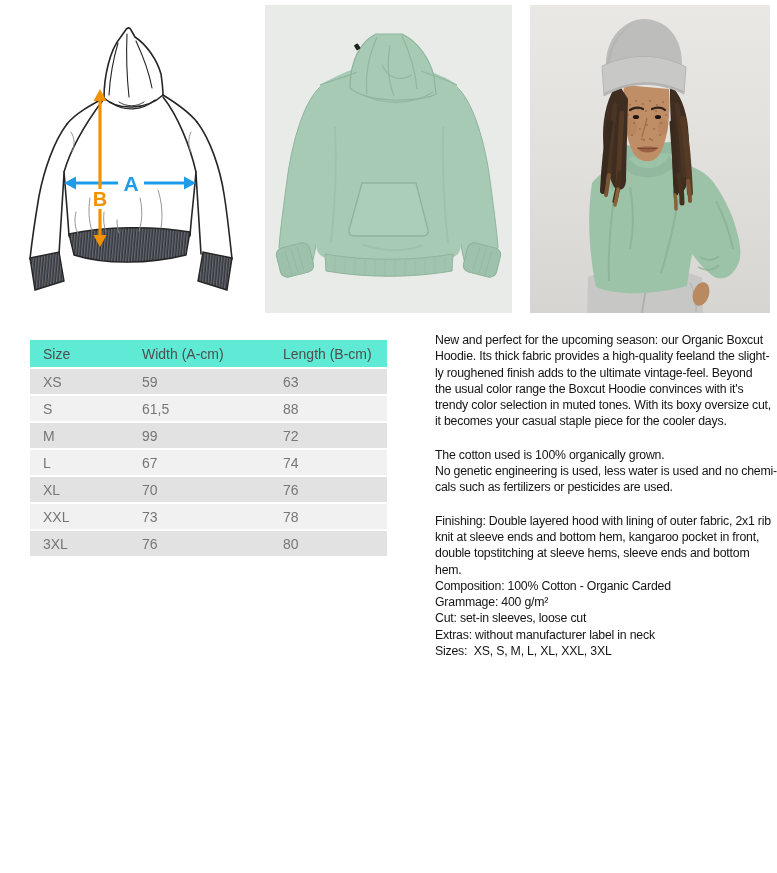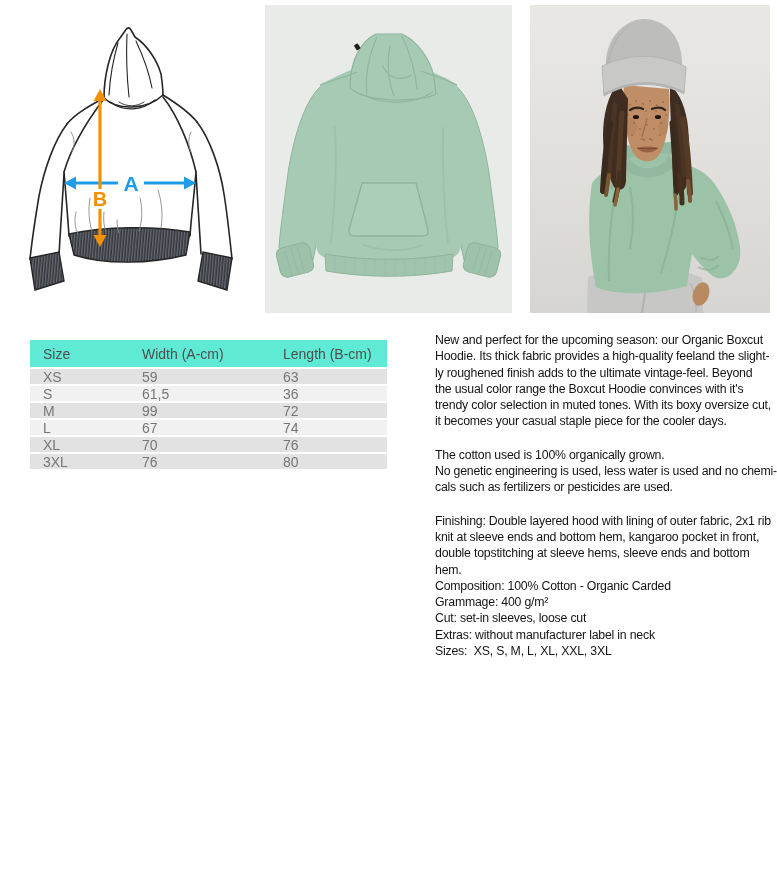--- a/index.html
+++ b/index.html
@@ -13,21 +13,21 @@
   .panel-flat    { left:265px; top:5px; width:247px; height:308px; background:#e9ebe8; }
   .panel-model   { left:530px; top:5px; width:240px; height:308px;
                    background:linear-gradient(180deg,#e9e8e4 0%,#e0dfdb 55%,#d6d5d2 100%); }
   .panel svg { display:block; width:100%; height:100%; }
 
   
   .size-table { position:absolute; left:30px; top:340px; width:357px; }
   .trow { display:grid; grid-template-columns:99px 141px 1fr; padding-left:13px;
           align-items:center; }
   .thead { height:27px; color:#4f4f4f; font-size:14px; background:#5eead4; }
-  .tbody .trow { height:15px; margin-top:2px; color:#767676; font-size:14px; }
+  .tbody .trow { height:25px; margin-top:2px; color:#767676; font-size:14px; }
   .tbody .trow.odd  { background:#e2e2e2; }
   .tbody .trow.even { background:#f1f1f1; }
 
   .tolerance { position:absolute; left:41px; top:596px; font-size:12.6px; color:#1c1c1c; }
 
   
   .desc { position:absolute; left:435px; top:332px; width:366px; color:#141414; }
   .desc p { font-size:12.3px; line-height:16.3px; letter-spacing:-0.2px;
             margin:0 0 17px 0; white-space:pre; }
 
@@ -276,41 +276,46 @@
     <div class="tbody">
     <div class="trow odd">
       <span class="c-size">XS</span>
       <span class="c-width">59</span>
       <span class="c-length">63</span>
     </div>
 
     <div class="trow even">
       <span class="c-size">S</span>
       <span class="c-width">61,5</span>
-      <span class="c-length">36</span>
+      <span class="c-length">88</span>
     </div>
 
     <div class="trow odd">
       <span class="c-size">M</span>
       <span class="c-width">99</span>
       <span class="c-length">72</span>
     </div>
 
     <div class="trow even">
       <span class="c-size">L</span>
       <span class="c-width">67</span>
       <span class="c-length">74</span>
     </div>
 
     <div class="trow odd">
       <span class="c-size">XL</span>
       <span class="c-width">70</span>
       <span class="c-length">76</span>
     </div>
 
+    <div class="trow even">
+      <span class="c-size">XXL</span>
+      <span class="c-width">73</span>
+      <span class="c-length">78</span>
+    </div>
 
     <div class="trow odd">
       <span class="c-size">3XL</span>
       <span class="c-width">76</span>
       <span class="c-length">80</span>
     </div>
   </div>
   </div>
 
 

